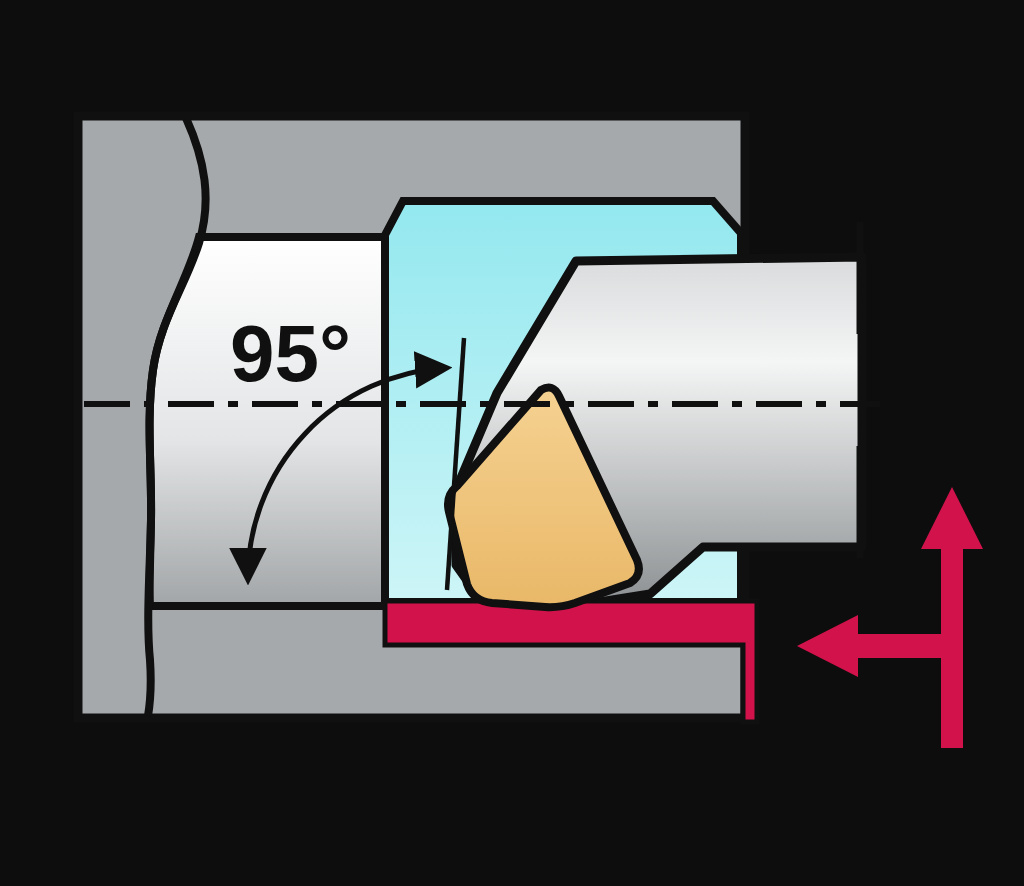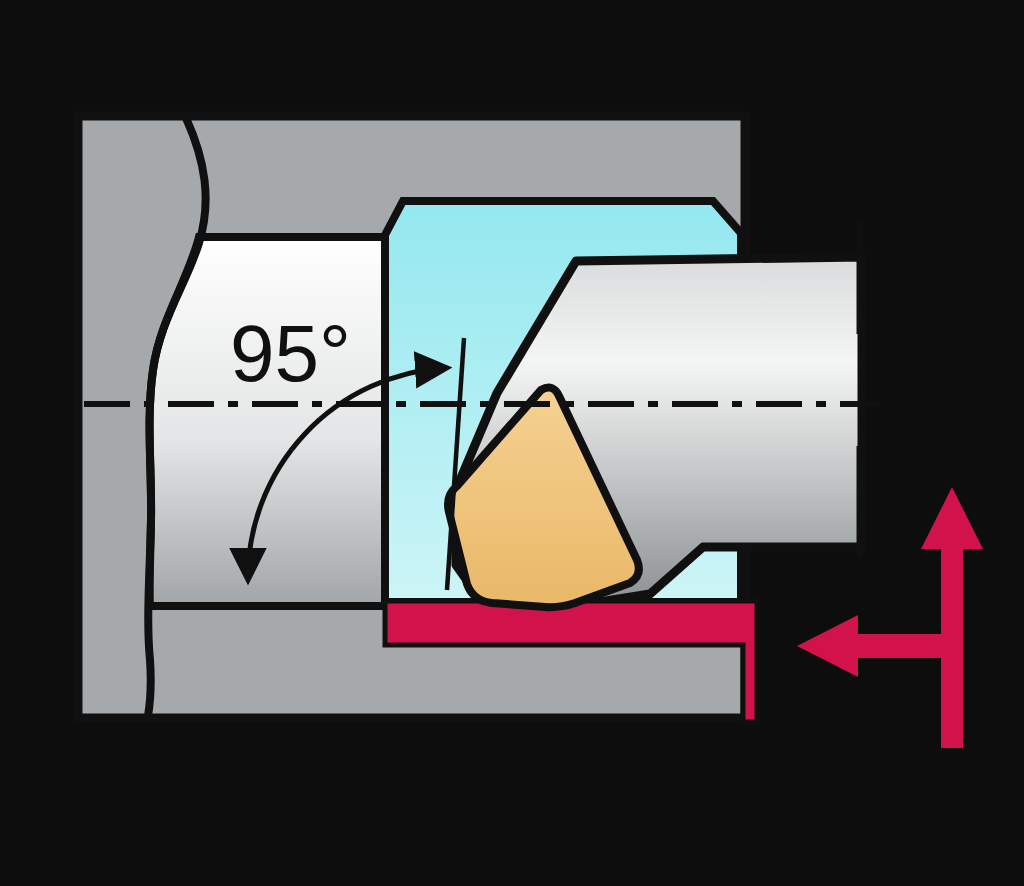--- a/index.html
+++ b/index.html
@@ -1,16 +1,16 @@
 <!DOCTYPE html>
 <html style="--background: #0d0d0d; --outline: #101010; --workpiece-gray: #a6a9ab; --bore-top: #ffffff; --bore-mid: #e3e5e6; --bore-bottom: #a2a5a7; --cyan-top: #93e8ef; --cyan-bottom: #cdf5f7; --tool-top: #d9dbdc; --tool-mid: #f4f5f5; --tool-bottom: #8b8f91; --insert-top: #f5d191; --insert-bottom: #e9b868; --feed-red: #d2124a;"><head>
 <meta charset="utf-8">
 <style>
   html,body{margin:0;padding:0;background:var(--background,#0d0d0d);}
-  .stage{position:relative;width:1024px;height:748px;overflow:hidden;background:var(--background,#0d0d0d);}
+  .stage{position:relative;width:1024px;height:748px;overflow:hidden;background:var(--background,#0d0d0d);font-weight:bold;}
   svg{display:block;}
   .c-work{fill:var(--workpiece-gray,#a6a9ab);}
   .s-outline{stroke:var(--outline,#101010);fill:none;}
   .c-red{fill:var(--feed-red,#d2124a);}
   .angle-text{fill:var(--outline,#101010);font-family:"Liberation Sans","DejaVu Sans",sans-serif;font-size:80px;}
 </style>
 </head>
 <body>
 
 <div class="stage">

